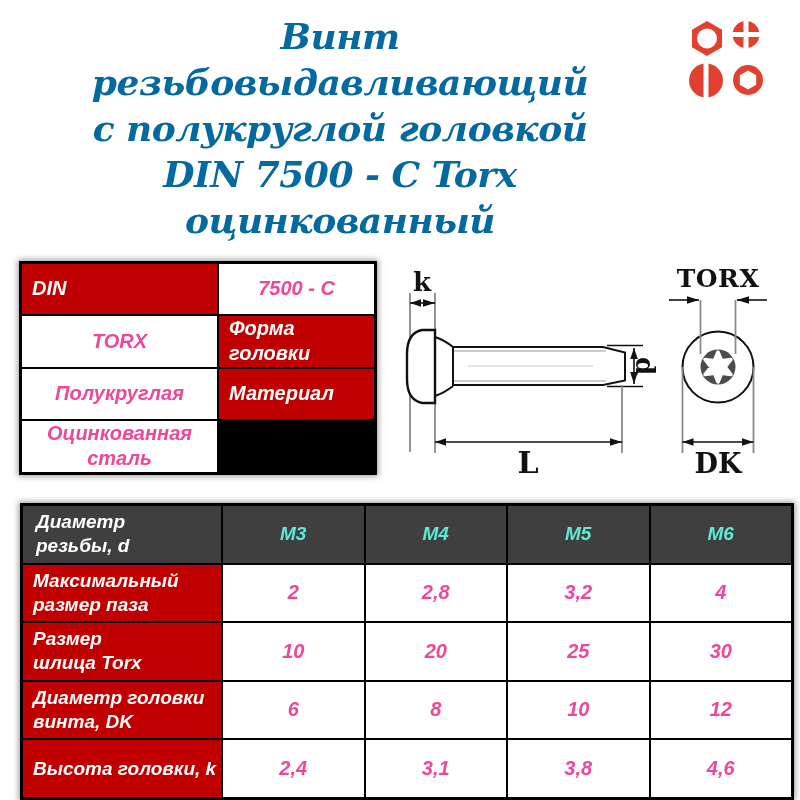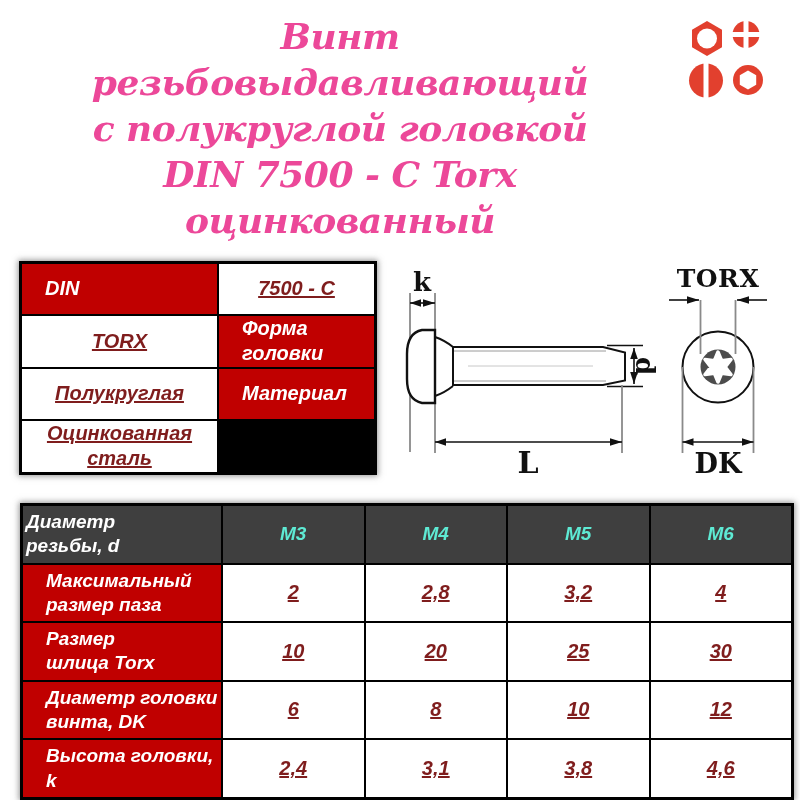--- a/index.html
+++ b/index.html
@@ -2,35 +2,35 @@
 <html><head>
 <meta charset="utf-8">
 <style>
   html,body{margin:0;padding:0;background:#fff;}
   .page{position:relative;width:800px;height:800px;background:#ffffff;overflow:hidden;
         font-family:"Liberation Sans",sans-serif;}
 
   
   .title-block{position:absolute;left:30px;top:13px;width:620px;text-align:center;
     font-family:"DejaVu Serif",serif;font-weight:bold;font-style:italic;
-    font-size:36px;line-height:46px;color:#ec4899;letter-spacing:-0.5px;}
+    font-size:36px;line-height:46px;color:#0369a1;letter-spacing:-0.5px;}
 
   
   .logo{position:absolute;left:683px;top:12px;width:96px;height:92px;}
 
   
   .tbl{position:absolute;display:grid;background:#000;border:3px solid #000;gap:2px;
        box-shadow:0 0 6px 1px rgba(90,90,90,0.65);}
   .cell{display:flex;align-items:center;font-weight:bold;font-style:italic;
         white-space:pre-line;line-height:1.28;}
-  .cell.lbl{background:#c00000;color:#ffffff;padding-left:23px;justify-content:flex-start;
+  .cell.lbl{background:#c00000;color:#ffffff;padding-left:10px;justify-content:flex-start;
         text-align:left;}
-  .cell.val{background:#ffffff;color:#7f1d1d;justify-content:center;text-align:center;text-decoration:underline;}
+  .cell.val{background:#ffffff;color:#ec4899;justify-content:center;text-align:center;}
   .cell.head{background:#3f3f3f;color:#5eead4;justify-content:center;text-align:center;}
-  .cell.head.lbl-head{background:#3f3f3f;color:#ffffff;padding-left:3px;justify-content:flex-start;text-align:left;}
+  .cell.head.lbl-head{background:#3f3f3f;color:#ffffff;padding-left:13px;justify-content:flex-start;text-align:left;}
 
   .spec-table{left:19px;top:261px;width:352px;height:208px;
       grid-template-columns:195px 1fr;grid-auto-rows:1fr;font-size:20px;}
   .size-table{left:20px;top:503px;width:768px;height:291px;
       grid-template-columns:198px repeat(4,1fr);grid-auto-rows:1fr;font-size:19px;}
   .size-table .cell.val{font-size:20px;}
 
   
   .drawing{position:absolute;left:393px;top:253px;width:407px;height:227px;}
   .dim-text{font-family:"DejaVu Serif",serif;font-weight:bold;fill:#111;}

